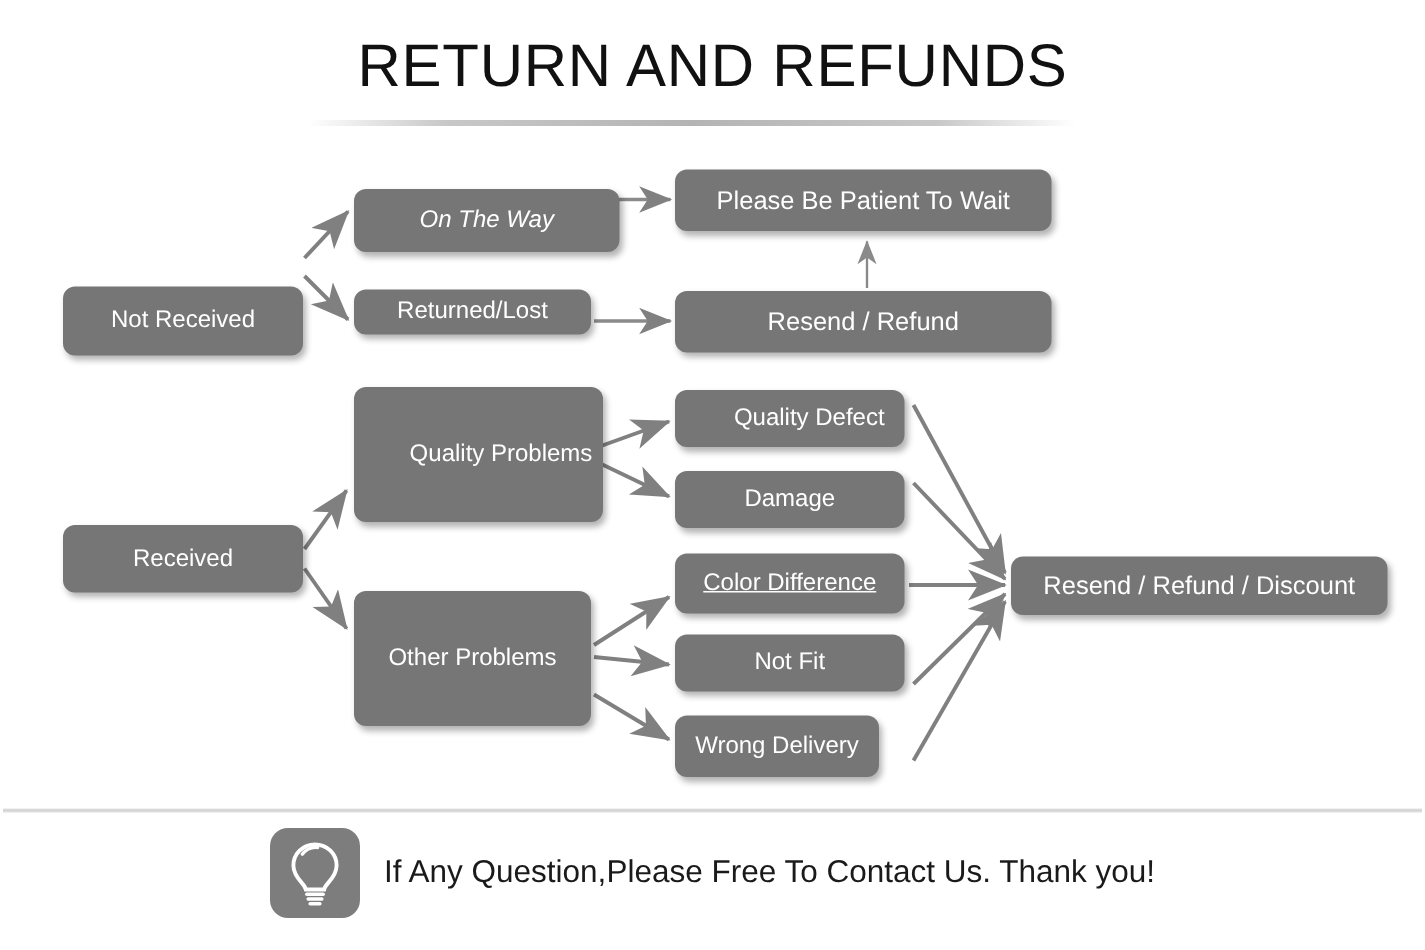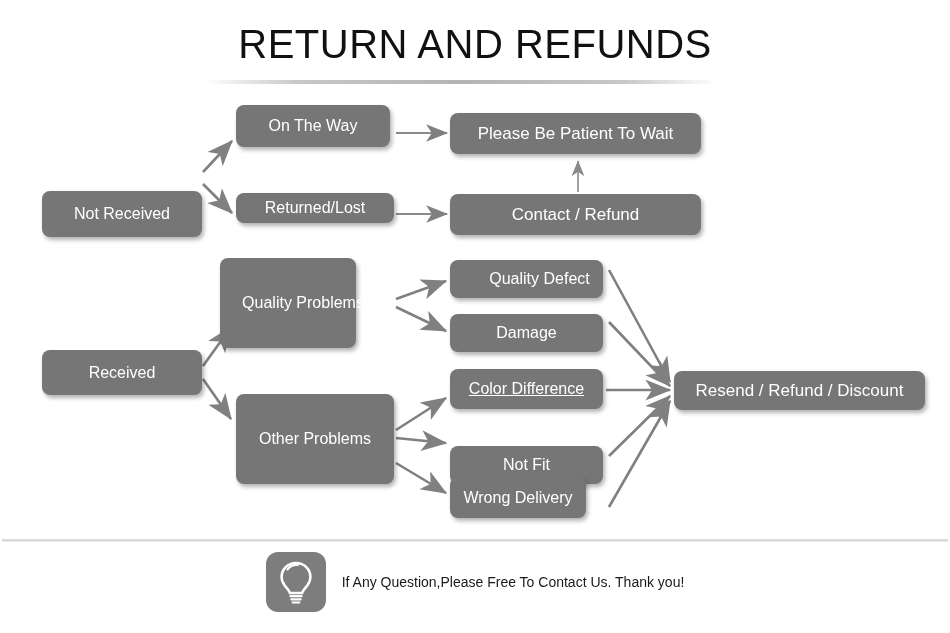--- a/index.html
+++ b/index.html
@@ -102,21 +102,21 @@
     height: 60px;
     border-radius: 12px;
     background: #7d7d7d;
     display: flex;
     align-items: center;
     justify-content: center;
     flex: none;
   }
   #footer-text {
     margin-left: 16px;
-    font-size: 14px;
+    font-size: 21px;
     color: #1a1a1a;
     white-space: nowrap;
   }
 </style>
 </head>
 <body>
 
 <div id="slide">
 
   <div id="title">RETURN AND REFUNDS</div>
@@ -159,41 +159,41 @@
 
     <line x1="609" y1="270" x2="670" y2="382" stroke="#808080" stroke-width="2.6" marker-end="url(#ah)"></line>
     <line x1="609" y1="322" x2="670" y2="386" stroke="#808080" stroke-width="2.6" marker-end="url(#ah)"></line>
     <line x1="606" y1="390" x2="670" y2="390" stroke="#808080" stroke-width="2.6" marker-end="url(#ah)"></line>
     <line x1="609" y1="456" x2="670" y2="396" stroke="#808080" stroke-width="2.6" marker-end="url(#ah)"></line>
     <line x1="609" y1="507" x2="670" y2="401" stroke="#808080" stroke-width="2.6" marker-end="url(#ah)"></line>
   </svg>
 
   <div class="node" style="left:42px; top:155px; width:160px; height:46px;margin-top:36px;">Not Received</div>
 
-  <div class="node" style="left:236px; top:105px; width:154px; height:42px;">On The Way</div>
+  <div class="node" style="left:236px; top:126px; width:177px; height:42px;font-style:italic;">On The Way</div>
 
   <div class="node" style="left:236px; top:193px; width:158px; height:30px;">Returned/Lost</div>
 
   <div class="node big" style="left:450px; top:113px; width:251px; height:41px;">Please Be Patient To Wait</div>
 
-  <div class="node big" style="left:450px; top:194px; width:251px; height:41px;">Contact / Refund</div>
+  <div class="node big" style="left:450px; top:194px; width:251px; height:41px;">Resend / Refund</div>
 
   <div class="node" style="left:42px; top:350px; width:160px; height:45px;">Received</div>
 
-  <div class="node" style="left:220px; top:258px; width:136px; height:90px;padding-left:36px;">Quality Problems</div>
+  <div class="node" style="left:236px; top:258px; width:166px; height:90px;padding-left:36px;">Quality Problems</div>
 
   <div class="node" style="left:236px; top:394px; width:158px; height:90px;">Other Problems</div>
 
   <div class="node" style="left:450px; top:260px; width:153px; height:38px;padding-left:32px;">Quality Defect</div>
 
   <div class="node" style="left:450px; top:314px; width:153px; height:38px;">Damage</div>
 
   <div class="node" style="left:450px; top:369px; width:153px; height:40px;text-decoration:underline;">Color Difference</div>
 
-  <div class="node" style="left:450px; top:446px; width:153px; height:38px;">Not Fit</div>
+  <div class="node" style="left:450px; top:423px; width:153px; height:38px;">Not Fit</div>
 
   <div class="node" style="left:450px; top:477px; width:136px; height:41px;">Wrong Delivery</div>
 
   <div class="node big" style="left:674px; top:371px; width:251px; height:39px;">Resend / Refund / Discount</div>
 
   <div id="divider-bottom"></div>
 
   <div id="footer">
     <div id="bulb-badge">
       <svg width="40" height="44" viewBox="0 0 40 44" xmlns="http://www.w3.org/2000/svg">

